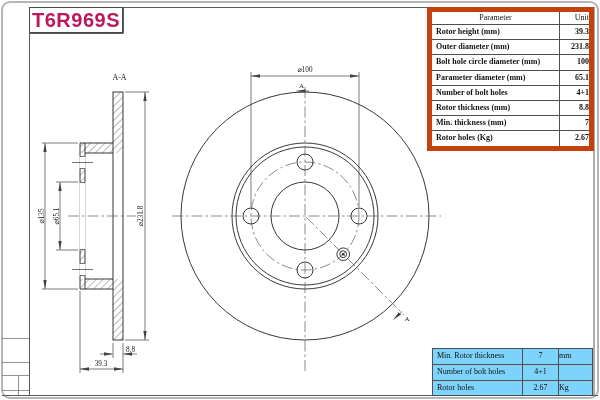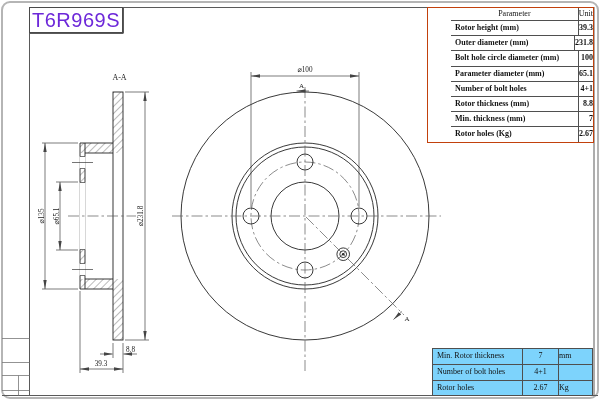--- a/index.html
+++ b/index.html
@@ -14,24 +14,24 @@
   .dim{stroke:#444;stroke-width:0.7;fill:none;}
   .frame{stroke:#5a5a5a;stroke-width:1;fill:none;}
   .mini{stroke:#777;stroke-width:0.8;fill:none;}
   text{font-family:"Liberation Serif",serif;fill:#1a1a1a;}
   .dimtxt{font-size:7.2px;}
   .sectxt{font-size:8px;}
   .atxt{font-size:7px;}
 
   .title-box{position:absolute;left:29px;top:7px;width:94px;height:26px;
         border:1px solid #4a4a4a;box-sizing:border-box;line-height:24px;text-align:center;
-        font-family:"Liberation Sans",sans-serif;font-size:20px;letter-spacing:0.5px;color:#6d28d9;}
-
-  .ptable{position:absolute;left:427px;top:7px;width:167px;border:1px solid #c2410c;
-        box-sizing:border-box;font-size:8px;background:#fff;padding-left:23px;}
+        font-family:"Liberation Sans",sans-serif;font-size:20px;letter-spacing:0.5px;color:#be185d;font-weight:bold;}
+
+  .ptable{position:absolute;left:427px;top:7px;width:167px;border:5px solid #c2410c;
+        box-sizing:border-box;font-size:8px;background:#fff;}
   .prow{display:flex;height:15.2px;line-height:14.6px;box-sizing:border-box;}
   .prow + .prow{border-top:1px solid #4f4f4f;font-weight:bold;}
   .prow.phead{height:12px;line-height:11px;}
   .pc1{width:128px;border-right:1px solid #4f4f4f;box-sizing:border-box;padding-left:4px;
         white-space:nowrap;overflow:hidden;}
   .phead .pc1{text-align:center;padding-left:0;}
   .pc2{flex:1;text-align:right;}
 
   .stable{position:absolute;left:432px;top:348px;width:161px;border:1px solid #4f4f4f;
         box-sizing:border-box;font-size:8px;background:#7dd3fc;}

